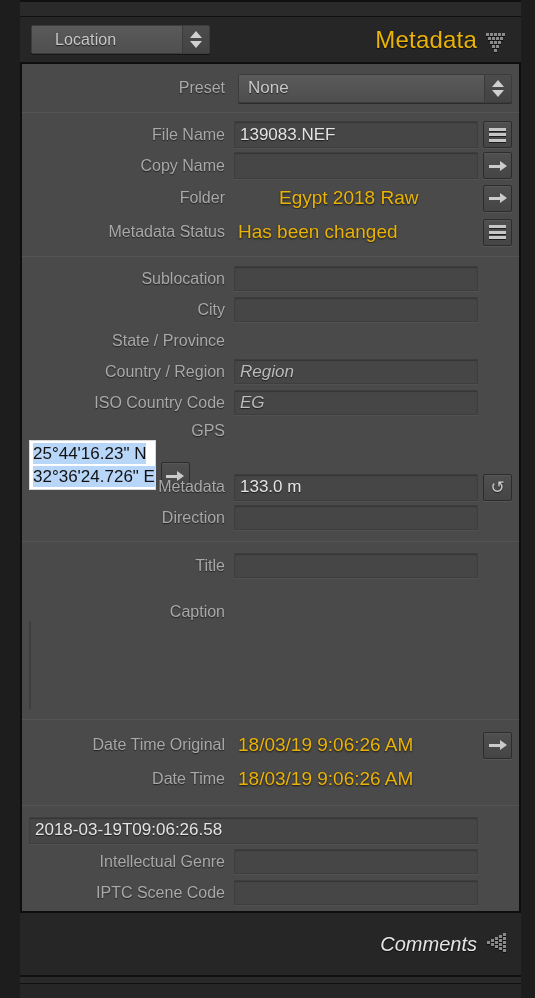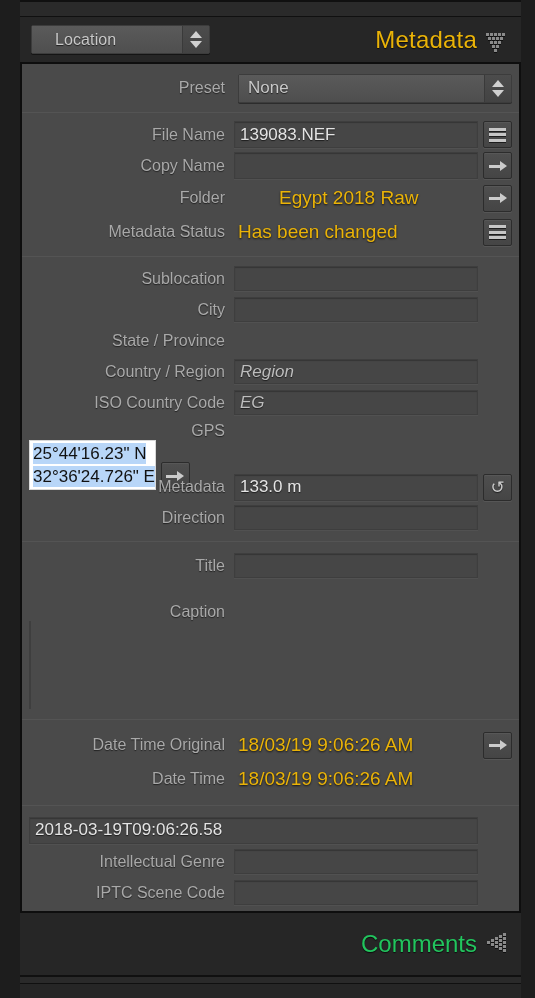--- a/index.html
+++ b/index.html
@@ -229,23 +229,24 @@
     display:flex; flex-direction:column; align-items:center; justify-content:center; gap:3px;
   }
 
   
   .comments-panel {
     position:absolute; left:20px; top:913px; width:501px; height:62px;
     background:#262626;
     display:flex; align-items:center; justify-content:flex-end;
   }
   .comments-title {
-    font-size:24px; color:#22c55e; font-weight:400;
+    font-size:20px; color:#e5e5e5; font-weight:400;
     text-shadow:0 1px 1px rgba(0,0,0,.7);
     padding-right:9px;
+    font-style:italic;
   }
   .bottom-sliver {
     position:absolute; left:20px; top:975px; width:501px; height:9px;
     background:#2a2a2a; border-top:2px solid #101010; border-bottom:1px solid #101010;
   }
   .bottom-fill {
     position:absolute; left:20px; top:984px; width:501px; height:14px; background:#262626;
   }
 </style>
 </head>

